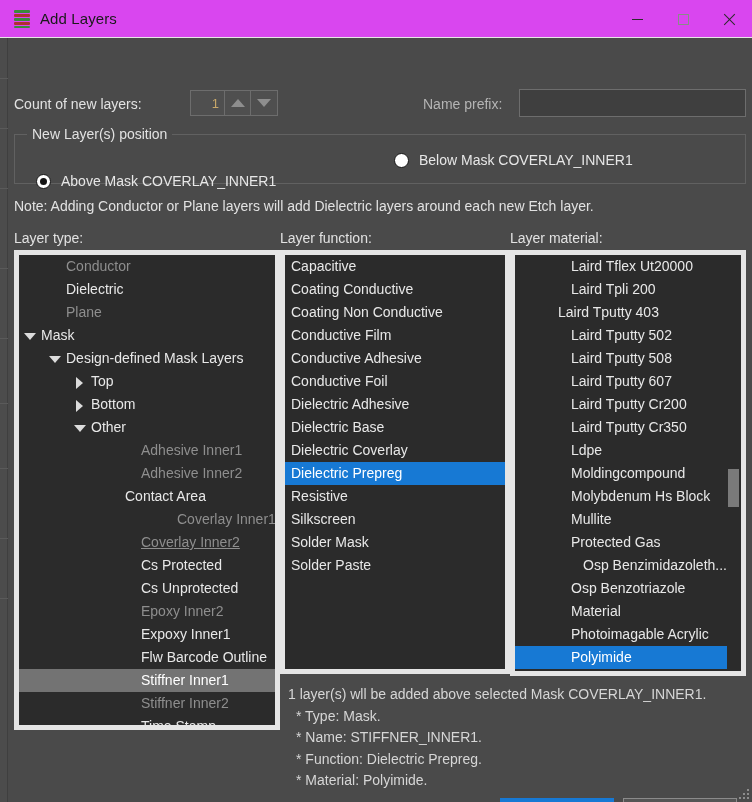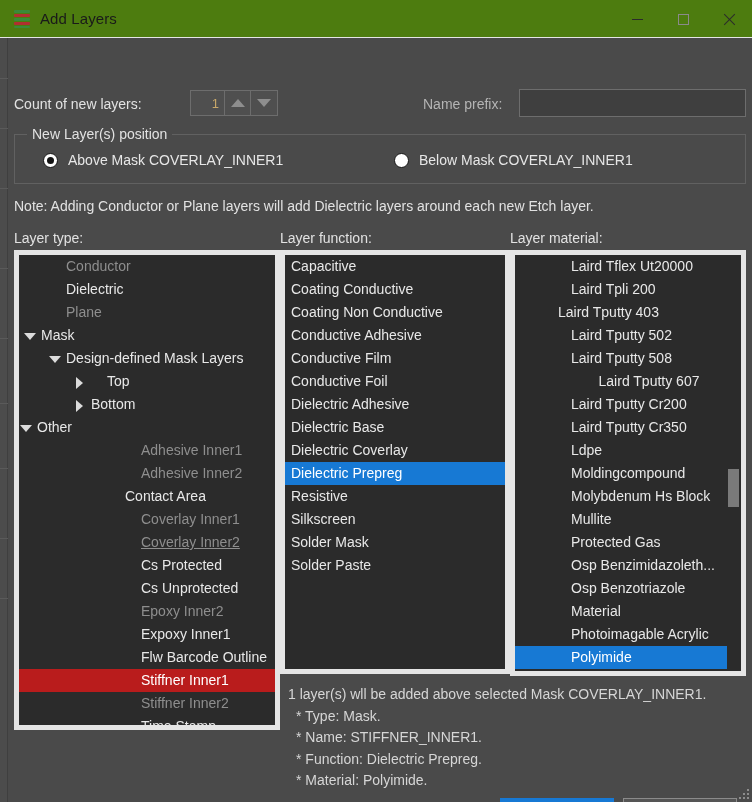--- a/index.html
+++ b/index.html
@@ -17,21 +17,21 @@
     background: #4c4c4c;
     border-right: 1px solid #3f3f3f;
   }
   #bg-sliver .tick {
     position: absolute; left: 0; width: 8px; height: 1px; background: #5a5a5a;
   }
 
   
   #titlebar {
     position: absolute; left: 0; top: 0; width: 752px; height: 38px;
-    background: #4d7c0f;
+    background: #d946ef;
     display: flex; align-items: center;
     border-bottom: 1px solid #e6e6e6;
   }
   #app-icon {
     width: 16px; height: 18px; margin-left: 14px; margin-right: 10px;
     position: relative; flex: none;
   }
   #app-icon i {
     position: absolute; left: 0; width: 16px; height: 3px; display:block;
     border-radius: 1px;
@@ -108,21 +108,21 @@
     position: absolute; left: 6px; top: 96px; width: 732px; height: 50px;
     border: 1px solid #616161;
   }
   #pos-group-title {
     position: absolute; left: 19px; top: 88px; background: #4a4a4a;
     padding: 0 5px; font-size: 14px; color: #e2e2e2;
   }
   .radio-row {
     position: absolute; top: 114px; display: flex; align-items: center;
   }
-  #radio-above { left: 35px; }
+  #radio-above { left: 28px; margin-top: 21px; }
   #radio-below { left: 386px; }
   .radio {
     width: 15px; height: 15px; border-radius: 50%;
     background: #ffffff; border: 1px solid #151515;
     margin-right: 10px; position: relative; flex: none;
   }
   .radio.on:after {
     content:""; position:absolute; left:3px; top:3px; width:7px; height:7px;
     border-radius:50%; background:#141414;
   }
@@ -153,21 +153,21 @@
   .row.sel { background: #1779d4; color: #ffffff; }
   .row.mat { padding-left: 56px; }
   .row.func { padding-left: 6px; }
 
   
   .trow {
     height: 23px; line-height: 23px; font-size: 14px; color: #e8e8e8;
     white-space: nowrap; display: flex; align-items: center;
   }
   .trow.dim  { color: #8e8e8e; }
-  .trow.sel  { background: #b91c1c; color: #ffffff; }
+  .trow.sel  { background: #737373; color: #ffffff; }
   .arrow { width: 14px; height: 23px; position: relative; flex: none; margin-right: 4px;}
   .arrow.down:after {
     content:""; position:absolute; left:1px; top:9px;
     width:0;height:0;border-left:6px solid transparent;border-right:6px solid transparent;
     border-top:7px solid #dcdcdc;
   }
   .arrow.right:after {
     content:""; position:absolute; left:3px; top:7px;
     width:0;height:0;border-top:6px solid transparent;border-bottom:6px solid transparent;
     border-left:7px solid #dcdcdc;
@@ -288,45 +288,45 @@
         <span>Plane</span>
       </div>
       <div class="trow" style="padding-left: 4px;">
         <span class="arrow down"></span>
         <span>Mask</span>
       </div>
       <div class="trow" style="padding-left: 29px;">
         <span class="arrow down"></span>
         <span>Design-defined Mask Layers</span>
       </div>
-      <div class="trow" style="padding-left: 54px; gap: 16px;">
+      <div class="trow" style="padding-left: 54px;">
         <span class="arrow right"></span>
         <span>Top</span>
       </div>
       <div class="trow" style="padding-left: 54px;">
         <span class="arrow right"></span>
         <span>Bottom</span>
       </div>
-      <div class="trow" style="">
+      <div class="trow" style="padding-left: 54px;">
         <span class="arrow down"></span>
         <span>Other</span>
       </div>
       <div class="trow dim" style="padding-left: 104px;">
         <span class="arrow none"></span>
         <span>Adhesive Inner1</span>
       </div>
       <div class="trow dim" style="padding-left: 104px;">
         <span class="arrow none"></span>
         <span>Adhesive Inner2</span>
       </div>
       <div class="trow" style="padding-left: 88px;">
         <span class="arrow none"></span>
         <span>Contact Area</span>
       </div>
-      <div class="trow dim" style="padding-left: 104px;">
+      <div class="trow dim" style="padding-left: 104px; gap: 36px;">
         <span class="arrow none"></span>
         <span>Coverlay Inner1</span>
       </div>
       <div class="trow dim" style="padding-left: 104px; text-decoration: underline;">
         <span class="arrow none"></span>
         <span>Coverlay Inner2</span>
       </div>
       <div class="trow" style="padding-left: 104px;">
         <span class="arrow none"></span>
         <span>Cs Protected</span>
@@ -357,47 +357,47 @@
       </div>
       <div class="trow" style="padding-left: 104px;">
         <span class="arrow none"></span>
         <span>Time Stamp</span>
       </div>
     </div>
   <div class="panel" id="panel-func">
       <div class="row func">Capacitive</div>
       <div class="row func">Coating Conductive</div>
       <div class="row func">Coating Non Conductive</div>
+      <div class="row func">Conductive Film</div>
       <div class="row func">Conductive Adhesive</div>
-      <div class="row func">Conductive Film</div>
       <div class="row func">Conductive Foil</div>
       <div class="row func">Dielectric Adhesive</div>
       <div class="row func">Dielectric Base</div>
       <div class="row func">Dielectric Coverlay</div>
       <div class="row func sel">Dielectric Prepreg</div>
       <div class="row func">Resistive</div>
       <div class="row func">Silkscreen</div>
       <div class="row func">Solder Mask</div>
       <div class="row func">Solder Paste</div>
     </div>
   <div class="panel" id="panel-mat">
     <div class="row mat" style="margin-right: 14px;">Laird Tflex Ut20000</div>
       <div class="row mat" style="margin-right: 14px;">Laird Tpli 200</div>
       <div class="row mat" style="margin-right: 14px; padding-left: 43px;">Laird Tputty 403</div>
       <div class="row mat" style="margin-right: 14px;">Laird Tputty 502</div>
       <div class="row mat" style="margin-right: 14px;">Laird Tputty 508</div>
-      <div class="row mat" style="margin-right: 14px; text-align: center;">Laird Tputty 607</div>
+      <div class="row mat" style="margin-right: 14px;">Laird Tputty 607</div>
       <div class="row mat" style="margin-right: 14px;">Laird Tputty Cr200</div>
       <div class="row mat" style="margin-right: 14px;">Laird Tputty Cr350</div>
       <div class="row mat" style="margin-right: 14px;">Ldpe</div>
       <div class="row mat" style="margin-right: 14px;">Moldingcompound</div>
       <div class="row mat" style="margin-right: 14px;">Molybdenum Hs Block</div>
       <div class="row mat" style="margin-right: 14px;">Mullite</div>
       <div class="row mat" style="margin-right: 14px;">Protected Gas</div>
-      <div class="row mat" style="margin-right: 14px;">Osp Benzimidazoleth...</div>
+      <div class="row mat" style="margin-right: 14px; text-align: right;">Osp Benzimidazoleth...</div>
       <div class="row mat" style="margin-right: 14px;">Osp Benzotriazole</div>
       <div class="row mat" style="margin-right: 14px;">Material</div>
       <div class="row mat" style="margin-right: 14px;">Photoimagable Acrylic</div>
       <div class="row mat sel" style="margin-right: 14px;">Polyimide</div>
       <div class="row mat" style="margin-right: 14px;">Polyimide Aramid</div>
       <div id="mat-scroll">
       <div id="mat-thumb"></div>
     </div>
   </div>
 

